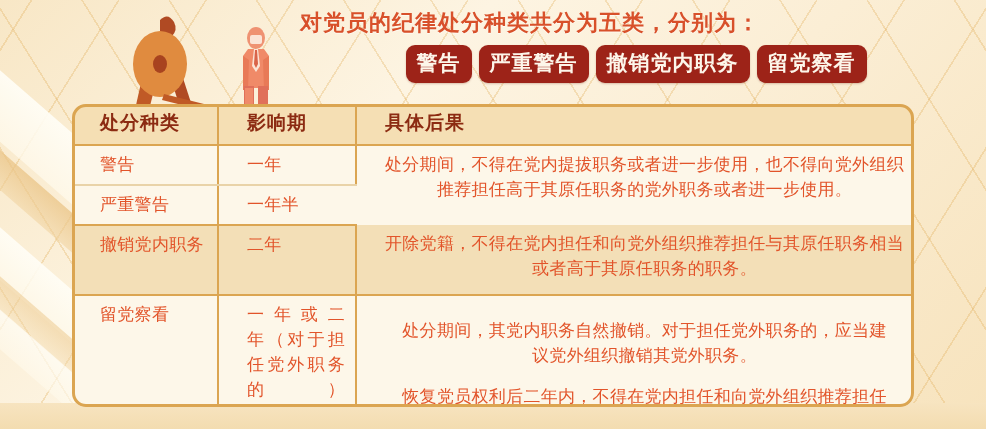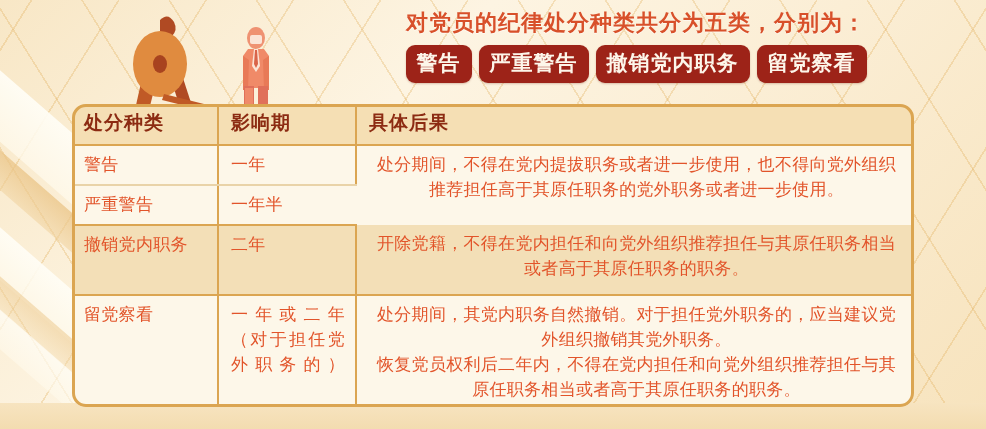--- a/index.html
+++ b/index.html
@@ -62,21 +62,20 @@
     position: absolute;
     left: 228px; top: 26px;
     width: 56px; height: 88px;
   }
 
   
   .head-block {
     position: absolute;
     left: 300px; top: 8px;
     width: 672px;
-    text-align: center;
   }
   .head-title {
     font-size: 22px;
     font-weight: 700;
     color: #d8502a;
     letter-spacing: 1px;
     line-height: 30px;
     white-space: nowrap;
     text-shadow: 0 1px 0 rgba(255,255,255,0.55);
   }
@@ -125,21 +124,21 @@
     width: 100%;
     table-layout: fixed;
   }
   table.dtable col.c1 { width: 146px; }
   table.dtable col.c2 { width: 138px; }
   table.dtable col.c3 { width: auto; }
 
   table.dtable th, table.dtable td {
     border-right: 2px solid #dba551;
     vertical-align: top;
-    padding: 6px 10px 7px 12px;
+    padding: 6px 10px 7px 28px;
     box-sizing: border-box;
   }
   table.dtable th:last-child, table.dtable td:last-child { border-right: none; }
 
   thead tr th {
     background: #f5dfb4;
     color: #8c2b12;
     font-size: 19px;
     font-weight: 700;
     text-align: left;
@@ -159,21 +158,21 @@
   tbody tr.dark  td { background: #f3dfb7; }
 
   td.cat { white-space: nowrap; }
   td.per { }
   td.res { padding-left: 14px; padding-right: 14px; text-align: center; }
 
   .sep-light { border-bottom: 2px solid #e9d3a8; }
   .sep-strong { border-bottom: 2px solid #dba551; }
   .per-justify { text-align: justify; text-align-last: justify; }
 
-  .res p { margin: 0; font-family: Liberation Serif, serif; }
+  .res p { margin: 16px; font-family: Liberation Serif, serif; }
 </style>
 </head>
 <body>
 
 <div id="infographic">
 
   <div class="bg-base"></div>
   <div class="bg-diamonds"></div>
   <div class="bg-stripe dark1"></div>
   <div class="bg-stripe s1"></div>

